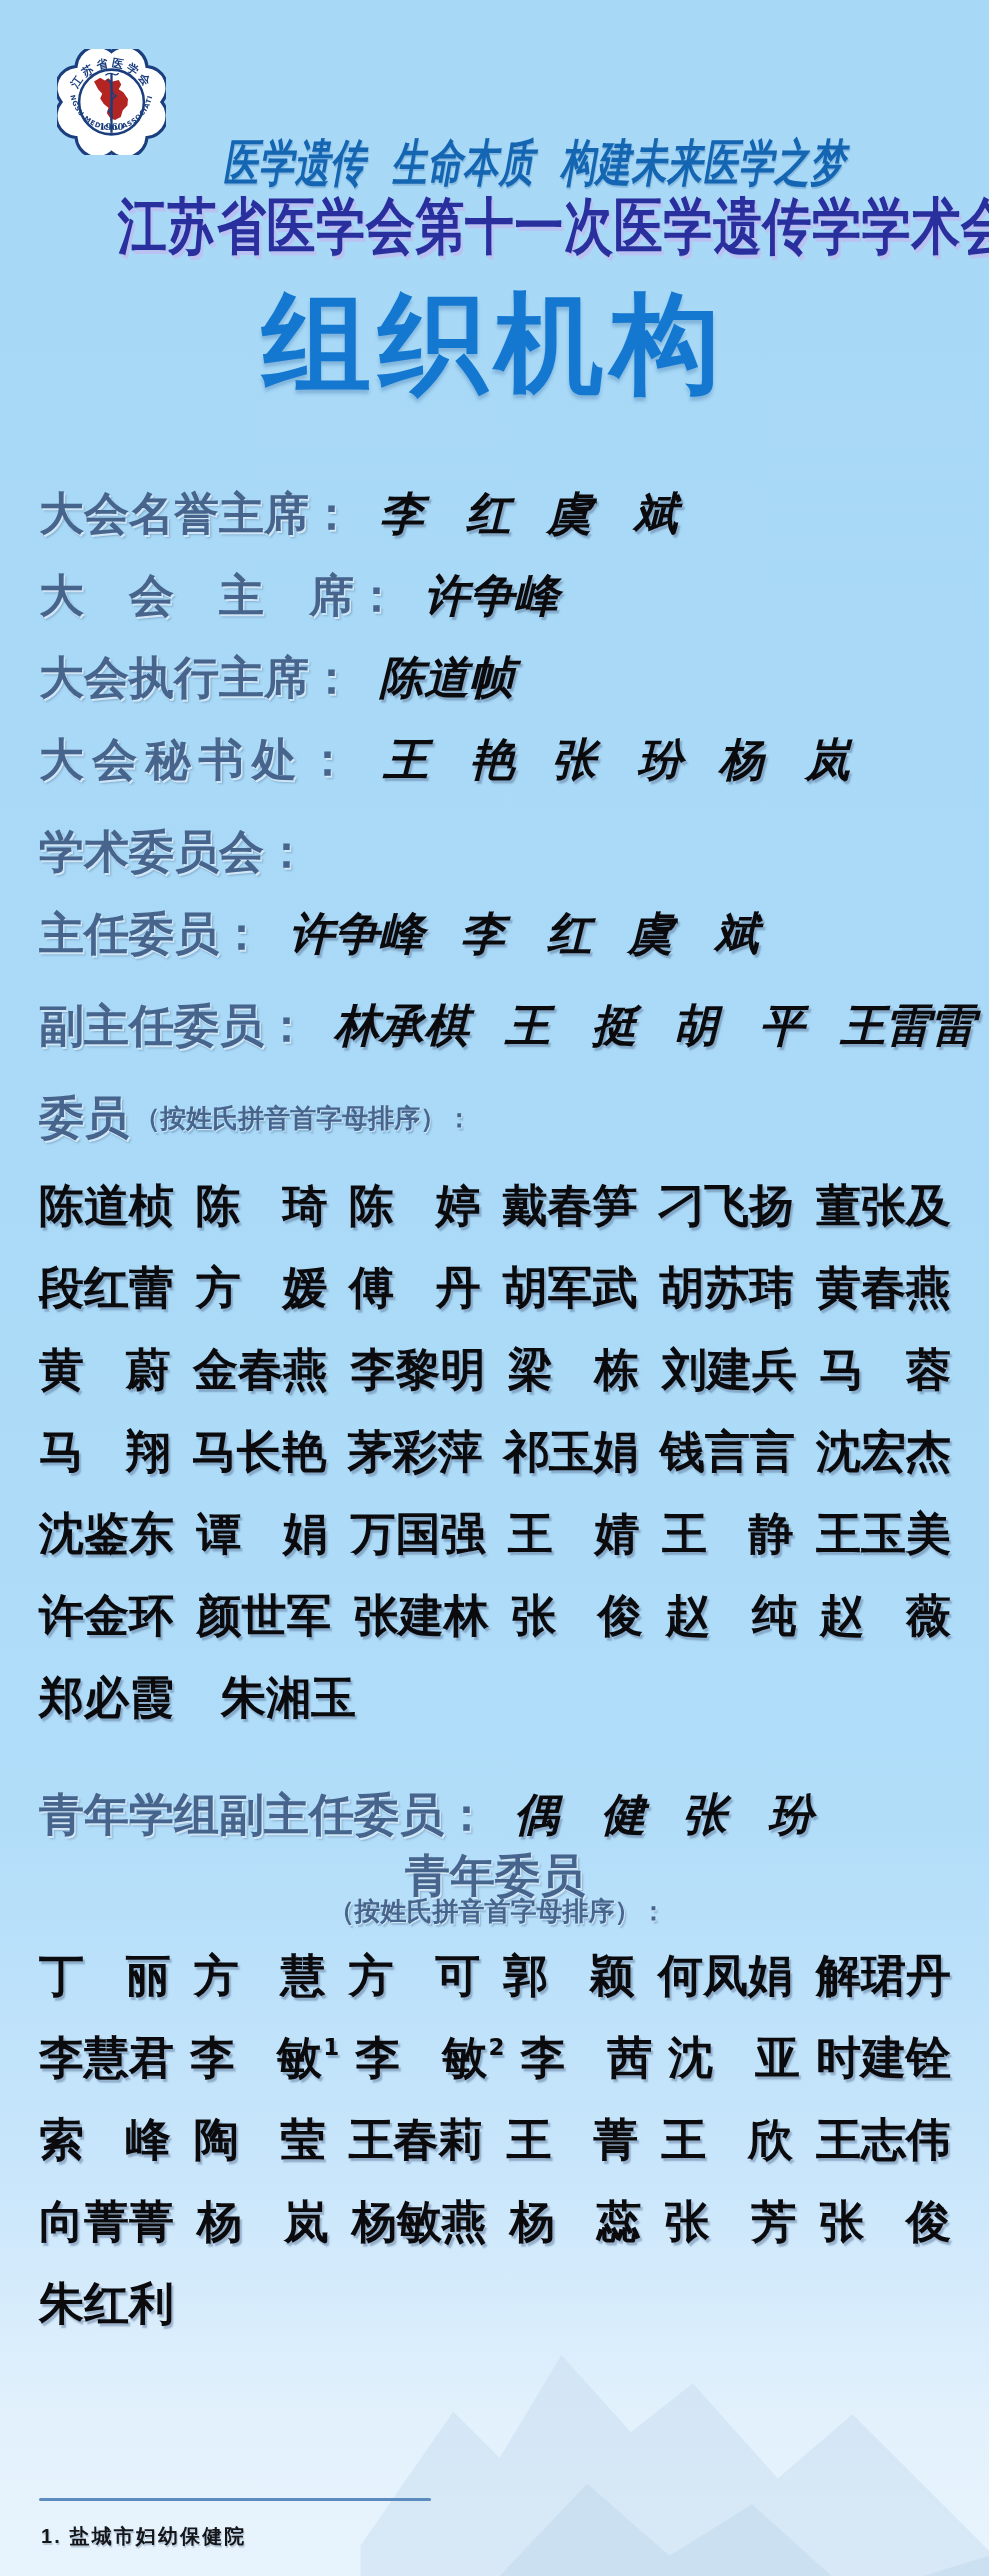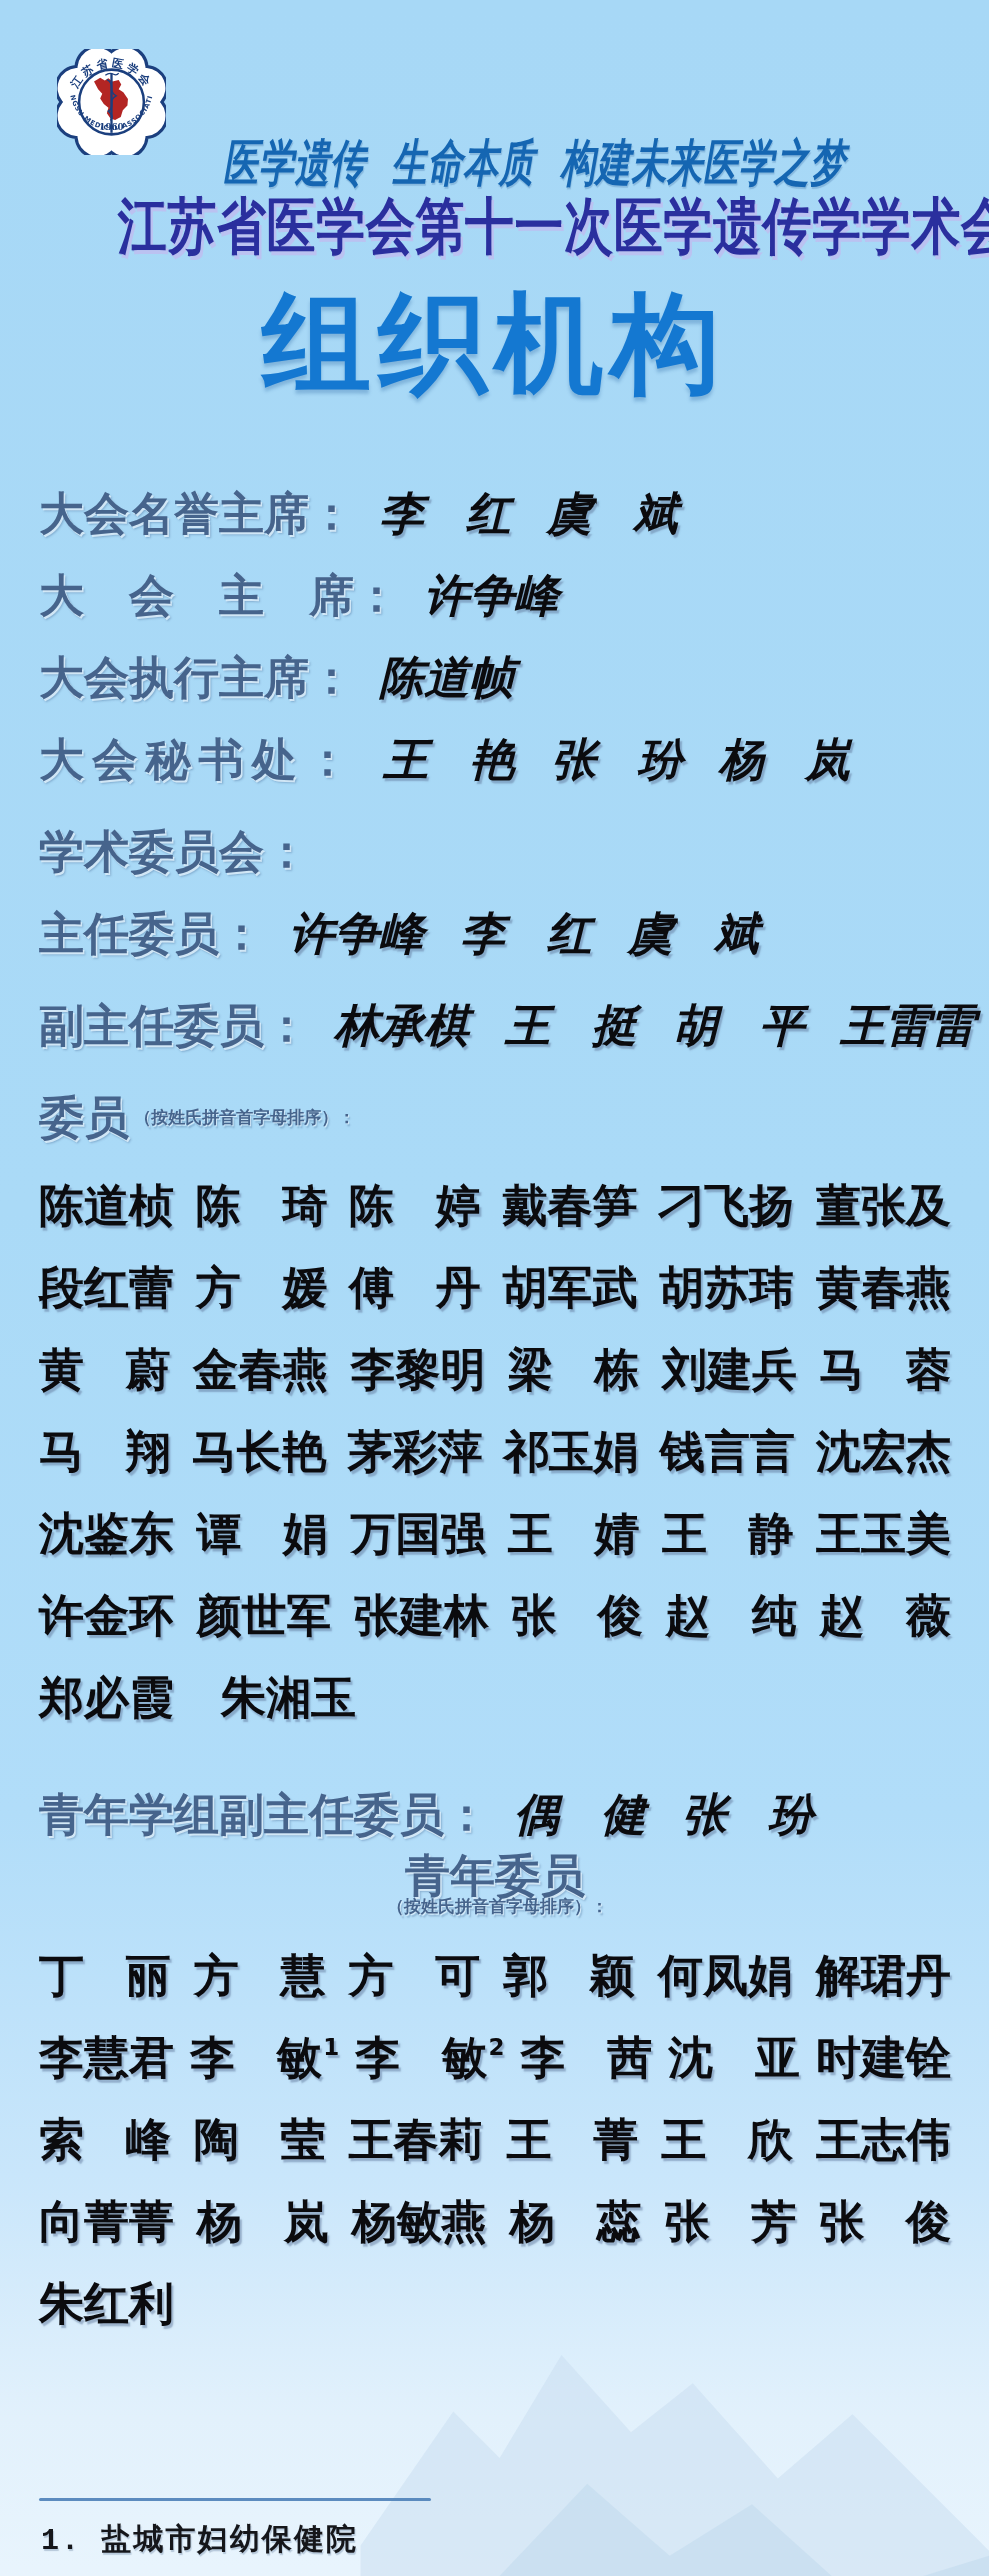--- a/index.html
+++ b/index.html
@@ -33,35 +33,35 @@
   
   .roster{position:absolute;left:39px;top:472px;width:912px;}
   .line{display:flex;align-items:center;height:82px;}
   .g10{margin-top:5.2px;} .g20{margin-top:10.3px;} .g30{margin-top:15.5px;flex-direction:column;} .g33{margin-top:17px;align-items:flex-end;}
   .lbl{
     font-weight:700;font-size:45px;line-height:1;color:#46648c;white-space:pre;
     text-shadow:1.5px 1.5px 0 rgba(222,240,252,.85),2.6px 3.1px 2.1px rgba(60,95,140,.35);
   }
   .lbl.wide{letter-spacing:8.2px;}
   .note{
-    font-weight:700;font-size:17px;line-height:1;color:#46648c;margin-left:5.2px;white-space:pre;
+    font-weight:700;font-size:26px;line-height:1;color:#46648c;margin-left:5.2px;white-space:pre;
     text-shadow:1px 1px 0 rgba(222,240,252,.8),2.1px 2.6px 1.5px rgba(60,95,140,.3);
   }
   .names{display:flex;align-items:center;gap:36px;margin-left:25px;font-style:italic;}
   .nm{
     font-weight:700;font-size:45px;line-height:1;color:#0b0b0e;white-space:pre;word-spacing:26px;
     text-shadow:2.1px 2.6px 1.5px rgba(95,120,155,.5);
   }
   .nm sup{font-size:23px;line-height:0;vertical-align:18.5px;margin-left:1.5px;font-weight:700;}
   .mrow{justify-content:space-between;}
   .mrow.partial{justify-content:flex-start;gap:47px;}
   
   .divider{position:absolute;left:39px;top:2498px;width:392px;height:2.6px;background:#4d7fb8;border-radius:1.5px;opacity:.9;}
   .fn{
-    position:absolute;left:41px;font-family:Liberation Mono, monospace;font-weight:700;font-size:30px;line-height:1;
+    position:absolute;left:41px;font-family:Liberation Sans, sans-serif;font-weight:700;font-size:20px;line-height:1;
     color:#15161a;letter-spacing:2.1px;white-space:pre;text-shadow:1px 1.5px 1px rgba(110,135,165,.4);
   }
   .fn1{top:2526px;}
   
   .mid-mountains{position:absolute;left:0;top:2257px;pointer-events:none;}
 </style>
 </head>
 <body>
 
 <div class="poster">

